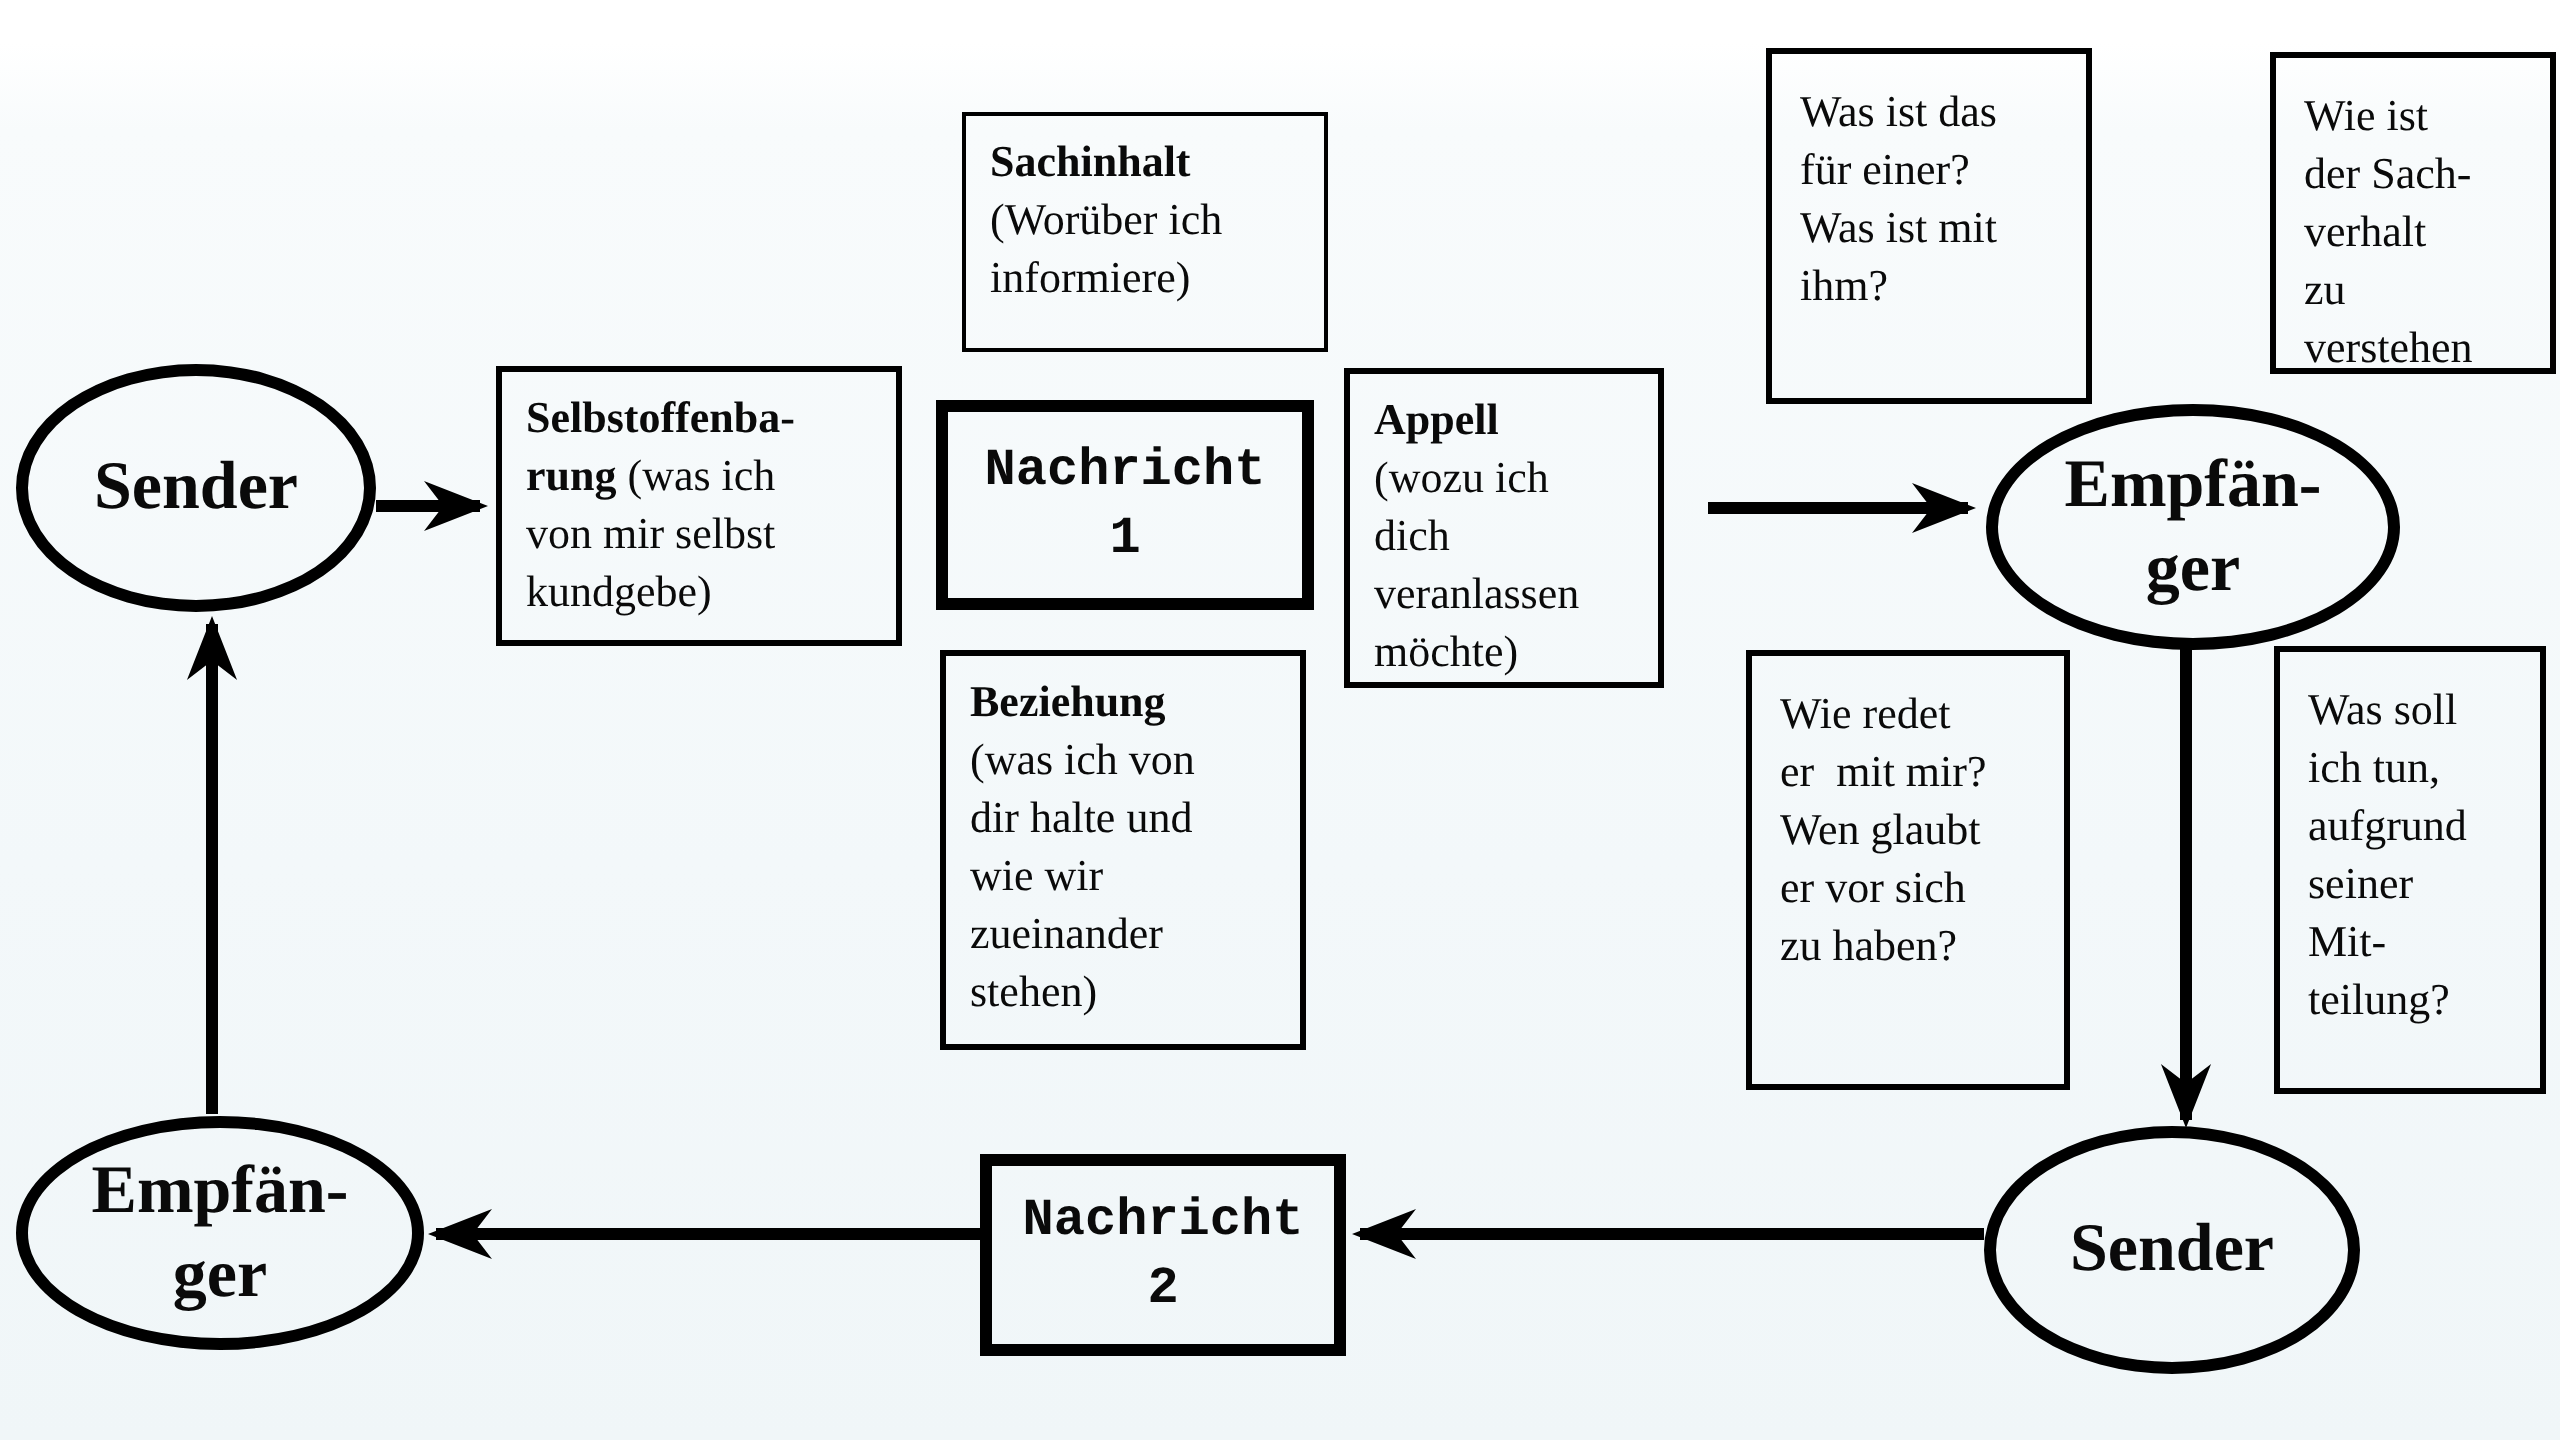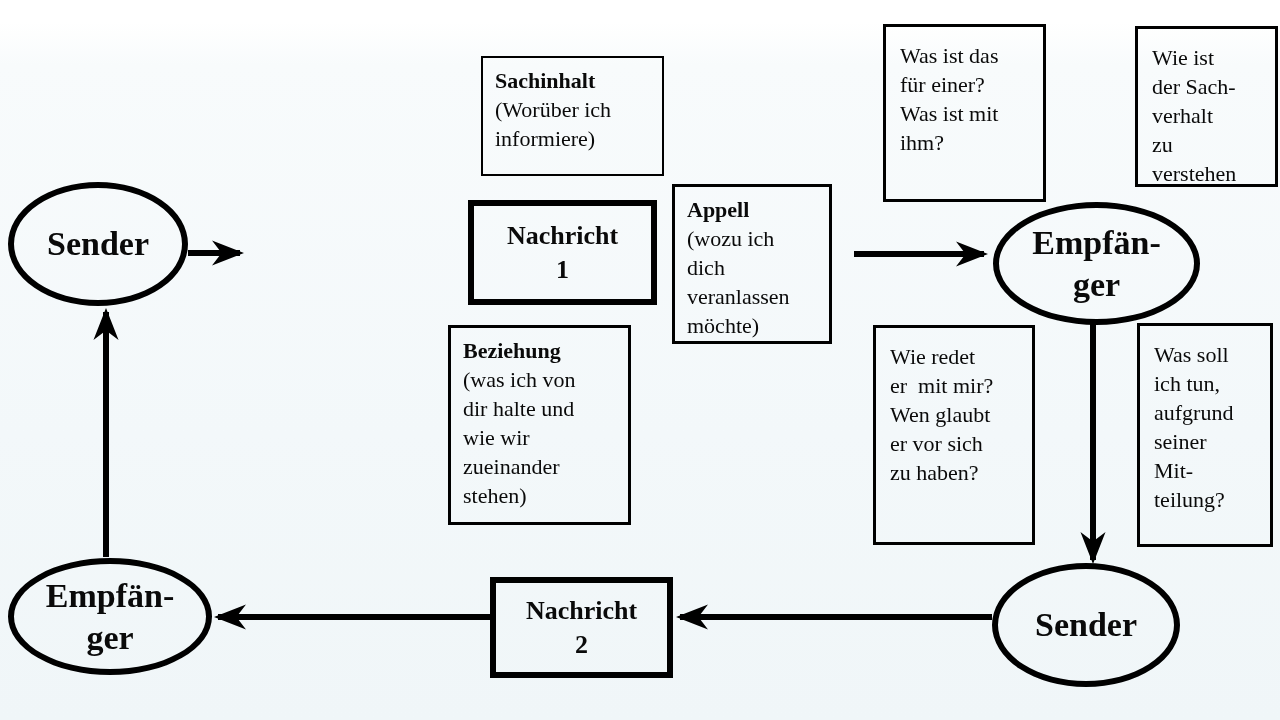--- a/index.html
+++ b/index.html
@@ -26,37 +26,37 @@
   #el-empf-top      { left: 993px; top: 202px; width: 207px; height: 123px; }
   #el-sender-bottom { left: 992px; top: 563px; width: 188px; height: 124px; }
   #el-empf-bottom   { left:   8px; top: 558px; width: 204px; height: 117px; }
 
   
   .msgbox {
     position: absolute; box-sizing: border-box;
     border: 6px solid #000;
     display: flex; align-items: center; justify-content: center;
     text-align: center; font-weight: bold; font-size: 26px;
-    line-height: 1.3; white-space: pre-wrap;
+    line-height: 1.3; white-space: pre-wrap; font-family: Liberation Mono, monospace;
   }
   #bx-nachricht1 { left: 468px; top: 200px; width: 189px; height: 105px; }
   #bx-nachricht2 { left: 490px; top: 577px; width: 183px; height: 101px; }
 
   
   .aspect {
     position: absolute; box-sizing: border-box;
     border: 3px solid #000;
     font-size: 22px; line-height: 29px;
     padding: 8px 8px 6px 12px; white-space: pre-wrap;
   }
   .aspect .t { font-weight: bold; }
   #bx-sachinhalt { left: 481px; top:  56px; width: 183px; height: 120px; border-width: 2px; }
   #bx-selbst     { left: 248px; top: 183px; width: 203px; height: 140px; }
   #bx-appell     { left: 672px; top: 184px; width: 160px; height: 160px; }
-  #bx-beziehung  { left: 448px; top: 325px; width: 183px; height: 200px; }
+  #bx-beziehung  { left: 470px; top: 325px; width: 183px; height: 200px; }
 
   
   .question {
     position: absolute; box-sizing: border-box;
     border: 3px solid #000;
     font-size: 22px; line-height: 29px;
     padding: 14px 6px 6px 14px; white-space: pre-wrap;
   }
   #bx-q-sender     { left:  883px; top:  24px; width: 163px; height: 178px; }
   #bx-q-sachinhalt { left: 1135px; top:  26px; width: 143px; height: 161px; }
@@ -105,20 +105,24 @@
   </div>
   <div class="msgbox" id="bx-nachricht2">
     <span>Nachricht
 2</span>
   </div>
 
   <div class="aspect" id="bx-sachinhalt"><span class="t">Sachinhalt</span><span>
 (Worüber ich
 informiere)</span></div>
 
+  <div class="aspect" id="bx-selbst"><span class="t">Selbstoffenba-
+rung</span><span> (was ich
+von mir selbst
+kundgebe)</span></div>
 
   <div class="aspect" id="bx-appell"><span class="t">Appell</span><span>
 (wozu ich
 dich
 veranlassen
 möchte)</span></div>
 
   <div class="aspect" id="bx-beziehung"><span class="t">Beziehung</span><span>
 (was ich von
 dir halte und

